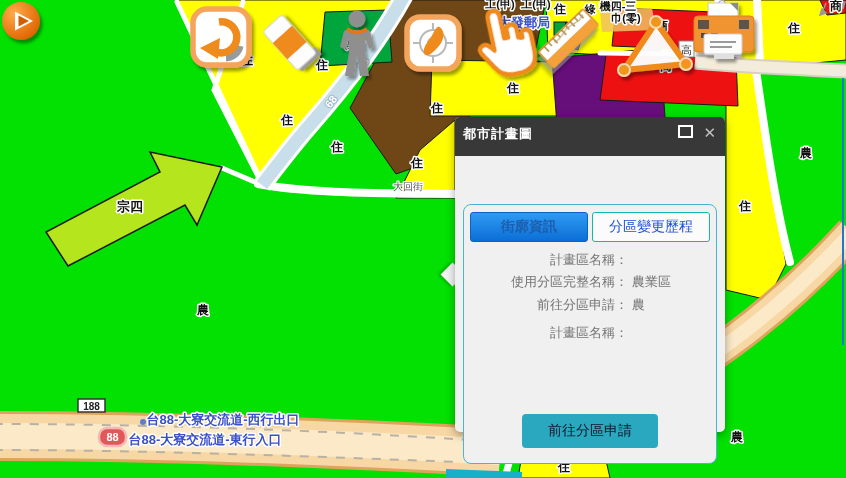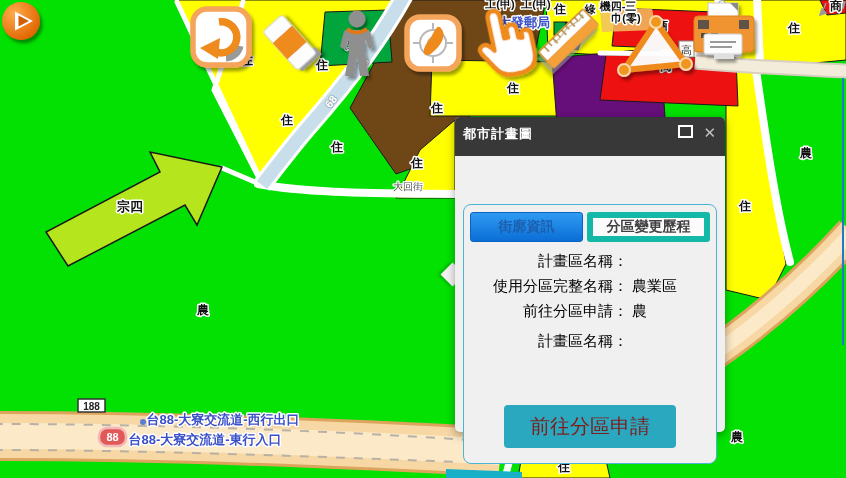--- a/index.html
+++ b/index.html
@@ -28,28 +28,28 @@
   .win-max{width:11px;height:9px;border:2px solid #fff;margin-right:10px;cursor:pointer;}
   .win-close{color:#c2c2c2;font-size:15px;font-weight:bold;cursor:pointer;line-height:1;}
   #dlg-body{flex:1;padding:8px;}
   #panel{height:100%;border:1px solid #4cb3d4;border-radius:8px;background:#f0f0f0;
       box-sizing:border-box;padding:7px 6px;display:flex;flex-direction:column;margin-top:40px;}
   #tabs{display:flex;gap:4px;margin-bottom:10px;}
   .tab{height:30px;flex:1;display:flex;align-items:center;justify-content:center;font-size:14px;
       border-radius:3px;cursor:pointer;box-sizing:border-box;}
   .tab.active{background:linear-gradient(180deg,#2f9bf2,#0b6ed6);color:#1b5fae;font-weight:bold;
       border:1px solid #0b62c4;}
-  .tab.inactive{background:#fbfbfb;border:6px solid #14b8a6;color:#404040;font-weight:bold;}
+  .tab.inactive{background:#fbfbfb;border:1px solid #14b8a6;color:#1d4ed8;}
   #fields{flex:1;}
-  .row{display:flex;margin-bottom:6px;font-size:15px;color:#000000;line-height:1.25;}
+  .row{display:flex;margin-bottom:6px;font-size:13px;color:#737373;line-height:1.25;}
   .flabel{width:158px;text-align:right;flex:none;}
   .fvalue{padding-left:4px;}
   .fvalue.narrow{max-width:96px;}
   #btn-row{text-align:center;padding:4px 0 8px;}
-  #go-btn{background:#2aa8bf;color:#7f1d1d;border:none;border-radius:4px;font-size:20px;
+  #go-btn{background:#2aa8bf;color:#0f172a;border:none;border-radius:4px;font-size:14px;
       padding:8px 26px;cursor:pointer;font-family:inherit;}
 </style>
 </head>
 <body>
 
 <div id="stage">
 
 <svg id="map" width="846" height="478" viewBox="0 0 846 478">
   <defs>
     <radialGradient id="gp" cx="32%" cy="30%" r="75%">

